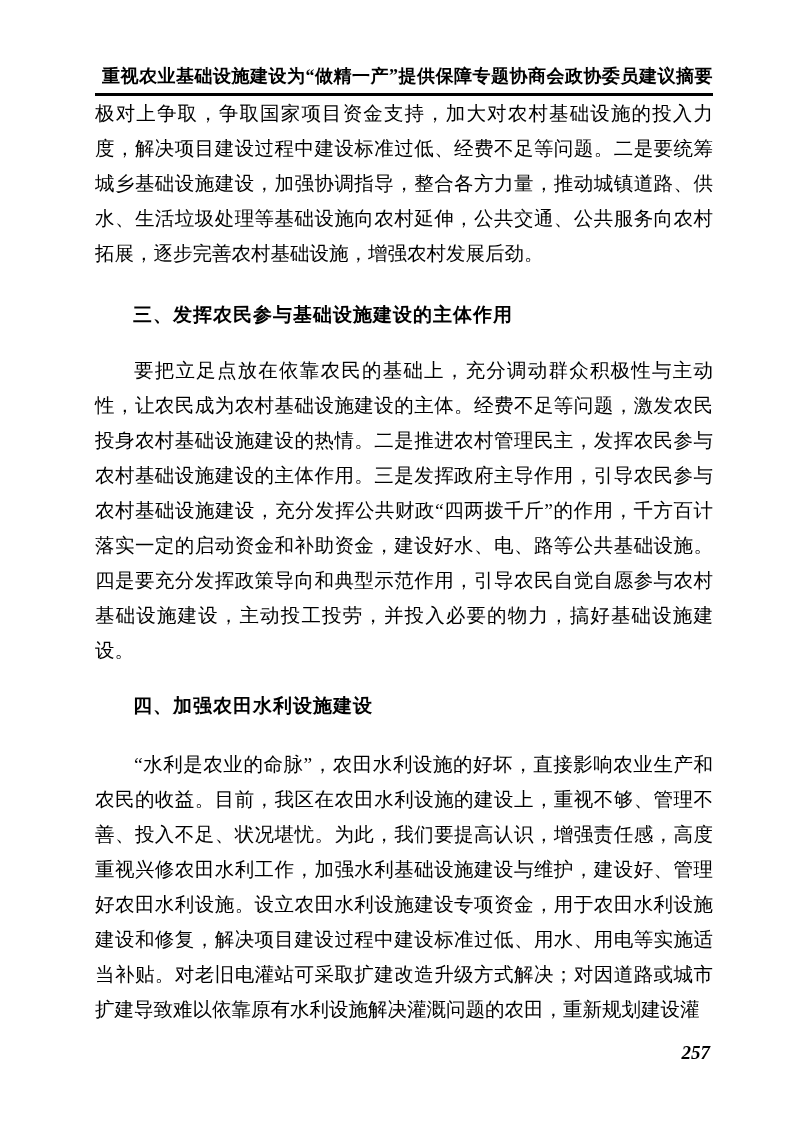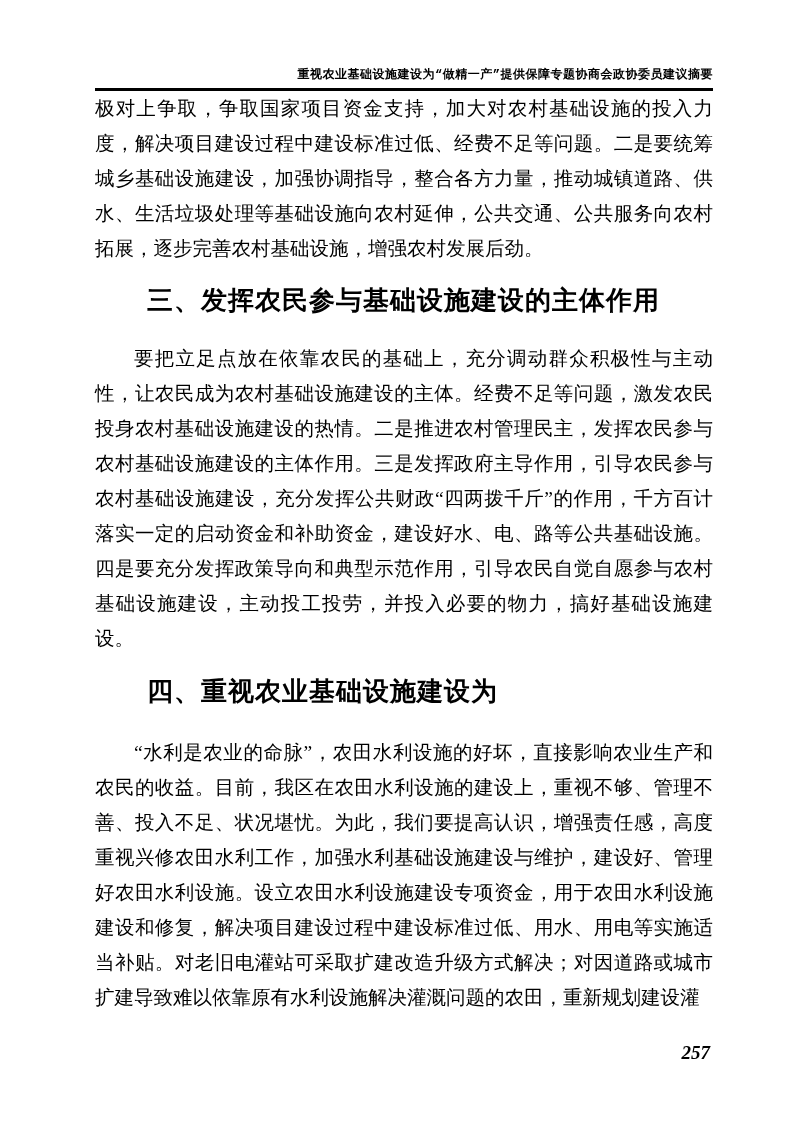--- a/index.html
+++ b/index.html
@@ -22,45 +22,45 @@
     top: 0;
     width: 618px;
   }
   .doc-header {
     margin-top: 64px;
     padding-bottom: 5px;
     border-bottom: 3px solid #000000;
     text-align: right;
   }
   .doc-header .header-title {
-    font-family: Liberation Mono, monospace;
+    font-family: Liberation Serif, serif;
     font-weight: bold;
-    font-size: 12px;
+    font-size: 18px;
     letter-spacing: 0.5px;
     color: #000000;
     white-space: nowrap;
   }
   .body-p {
     margin: 0;
     font-size: 19.5px;
     line-height: 35px;
     text-align: justify;
     text-justify: inter-character;
     text-indent: 2em;
     color: #000000;
     font-weight: 500;
   }
   .body-p.first {
     text-indent: 0;
   }
   .section-heading {
-    margin: 19px 0 21px 0;
-    font-family: Liberation Mono, monospace;
+    margin: 26px 0 21px 0;
+    font-family: Liberation Serif, serif;
     font-weight: bold;
-    font-size: 26px;
+    font-size: 19px;
     line-height: 35px;
     text-indent: 2em;
     color: #000000;
     letter-spacing: 1px;
   }
   .section-heading.second {
     margin-top: 20px;
     margin-bottom: 24px;
   }
   .page-number {
@@ -83,20 +83,20 @@
     <div class="doc-header">
       <span class="header-title">重视农业基础设施建设为“做精一产”提供保障专题协商会政协委员建议摘要</span>
     </div>
 
     <p class="body-p first">极对上争取，争取国家项目资金支持，加大对农村基础设施的投入力度，解决项目建设过程中建设标准过低、经费不足等问题。二是要统筹城乡基础设施建设，加强协调指导，整合各方力量，推动城镇道路、供水、生活垃圾处理等基础设施向农村延伸，公共交通、公共服务向农村拓展，逐步完善农村基础设施，增强农村发展后劲。</p>
 
     <h2 class="section-heading">三、发挥农民参与基础设施建设的主体作用</h2>
 
     <p class="body-p">要把立足点放在依靠农民的基础上，充分调动群众积极性与主动性，让农民成为农村基础设施建设的主体。经费不足等问题，激发农民投身农村基础设施建设的热情。二是推进农村管理民主，发挥农民参与农村基础设施建设的主体作用。三是发挥政府主导作用，引导农民参与农村基础设施建设，充分发挥公共财政“四两拨千斤”的作用，千方百计落实一定的启动资金和补助资金，建设好水、电、路等公共基础设施。四是要充分发挥政策导向和典型示范作用，引导农民自觉自愿参与农村基础设施建设，主动投工投劳，并投入必要的物力，搞好基础设施建设。</p>
 
-    <h2 class="section-heading second">四、重视农业基础设施建设为</h2>
+    <h2 class="section-heading second">四、加强农田水利设施建设</h2>
 
     <p class="body-p">“水利是农业的命脉”，农田水利设施的好坏，直接影响农业生产和农民的收益。目前，我区在农田水利设施的建设上，重视不够、管理不善、投入不足、状况堪忧。为此，我们要提高认识，增强责任感，高度重视兴修农田水利工作，加强水利基础设施建设与维护，建设好、管理好农田水利设施。设立农田水利设施建设专项资金，用于农田水利设施建设和修复，解决项目建设过程中建设标准过低、用水、用电等实施适当补贴。对老旧电灌站可采取扩建改造升级方式解决；对因道路或城市扩建导致难以依靠原有水利设施解决灌溉问题的农田，重新规划建设灌</p>
 
   </div>
 
   <div class="page-number">257</div>
 </div>
 
 </body></html>

